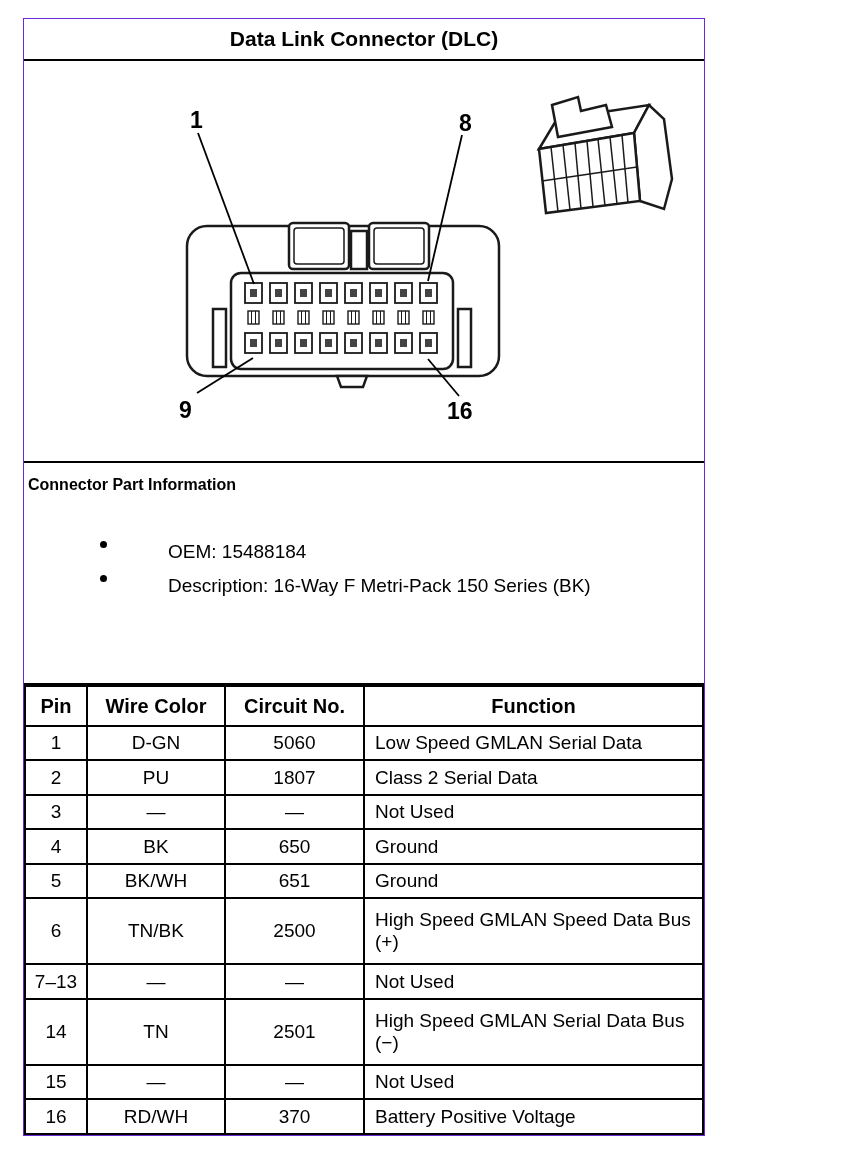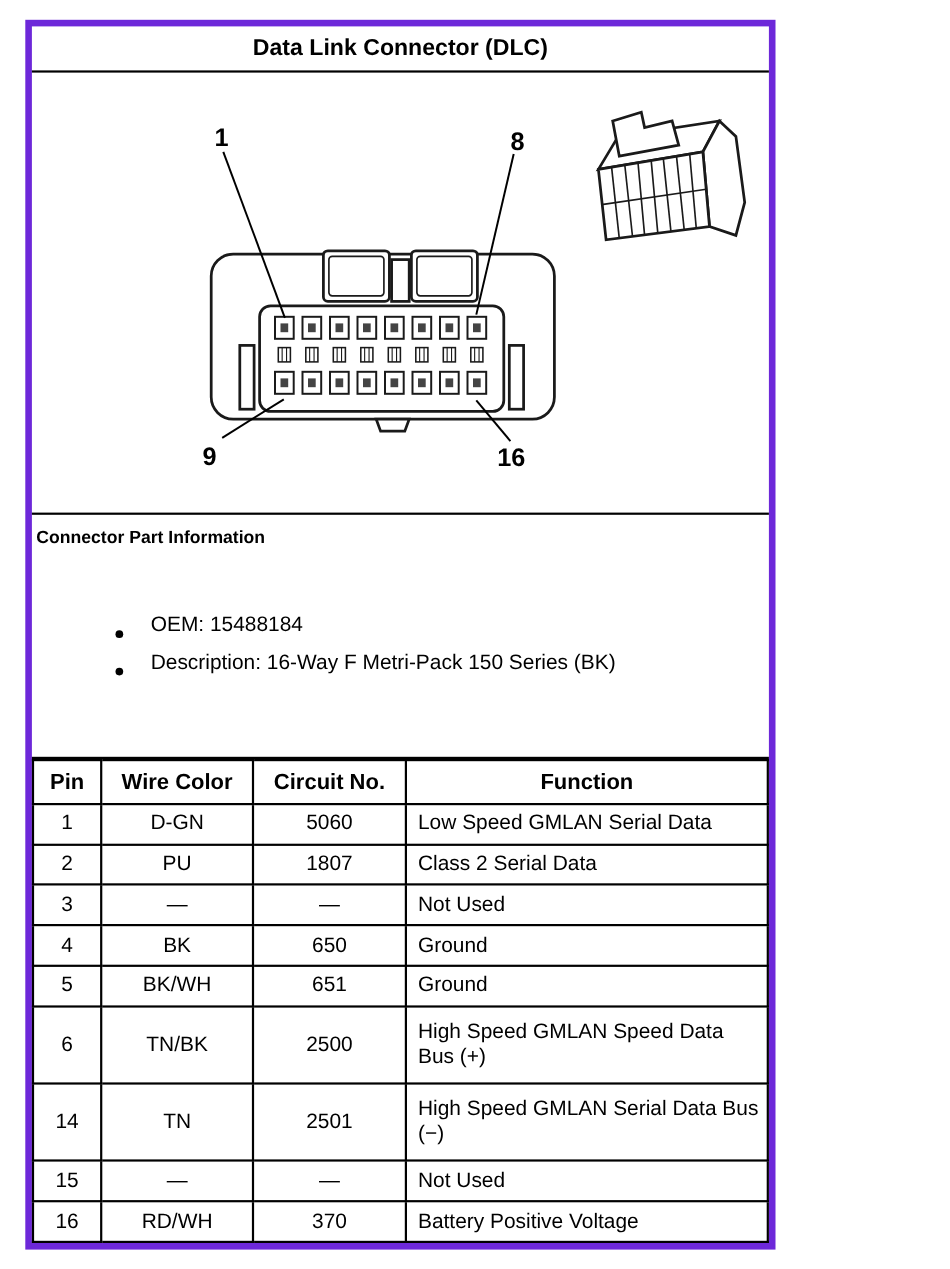--- a/index.html
+++ b/index.html
@@ -8,21 +8,21 @@
     width: 864px; height: 1154px;
     background: #ffffff;
     color: #000;
     font-family: "Liberation Sans", sans-serif;
     position: relative;
     overflow: hidden;
   }
   .sheet {
     position: absolute; left: 23px; top: 18px;
     width: 682px; height: 1118px;
-    border: 6px solid #6d28d9;
+    border: 1px solid #6d28d9;
     display: flex; flex-direction: column;
     background: #fff;
   }
   .title-row {
     flex: 0 0 42px;
     border-bottom: 2px solid #000;
     display: flex; align-items: center; justify-content: center;
     font-size: 21px; font-weight: bold;
   }
   .diagram-cell {
@@ -32,23 +32,24 @@
   }
   .diagram-cell svg { display: block; }
   .partinfo-cell {
     flex: 0 0 222px;
     border-bottom: 2px solid #000;
     padding: 10px 4px 0 4px;
   }
   .partinfo-heading { font-size: 16px; font-weight: bold; line-height: 24px; }
   .bullets { margin-top: 44px; }
   .bullet-row {
-    display: flex; align-items: flex-end;
+    display: flex; align-items: flex-start;
     height: 34px; margin-left: 72px;
     font-size: 19px;
+    gap: 36px;
   }
   .bullet-dot {
     width: 7px; height: 7px; border-radius: 50%;
     background: #000; margin-right: 25px; flex: 0 0 auto;
   }
   .table-cell { flex: 1 1 auto; }
   table.pin-table {
     width: 100%; height: 100%;
     border-collapse: collapse; table-layout: fixed;
   }
@@ -239,20 +240,26 @@
           <td>651</td>
           <td class="fn">Ground</td>
         </tr>
         <tr>
           <td>6</td>
           <td>TN/BK</td>
           <td>2500</td>
           <td class="fn">High Speed GMLAN Speed Data Bus (+)</td>
         </tr>
         <tr>
+          <td>7–13</td>
+          <td>—</td>
+          <td>—</td>
+          <td class="fn">Not Used</td>
+        </tr>
+        <tr>
           <td>14</td>
           <td>TN</td>
           <td>2501</td>
           <td class="fn">High Speed GMLAN Serial Data Bus (−)</td>
         </tr>
         <tr>
           <td>15</td>
           <td>—</td>
           <td>—</td>
           <td class="fn">Not Used</td>

